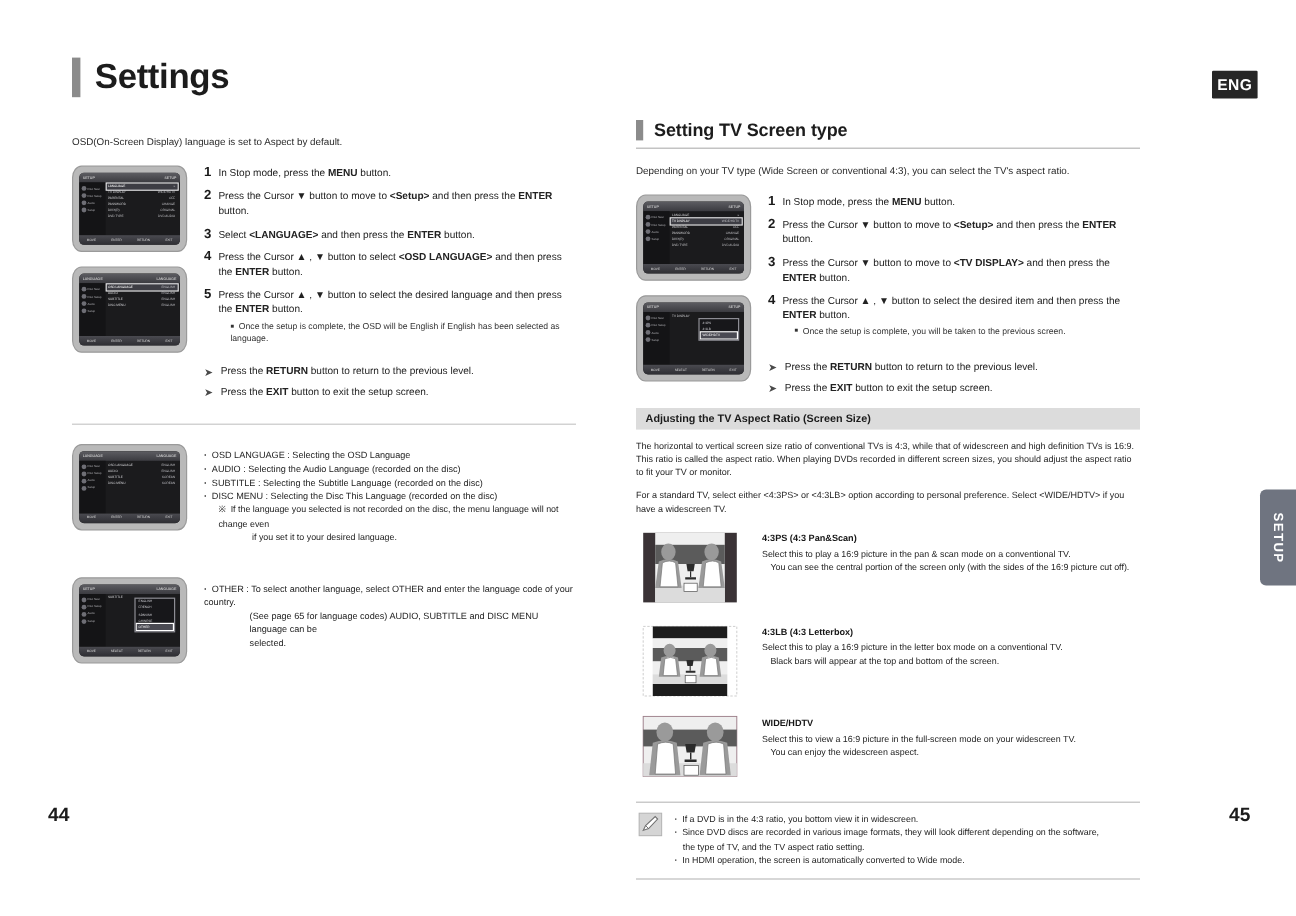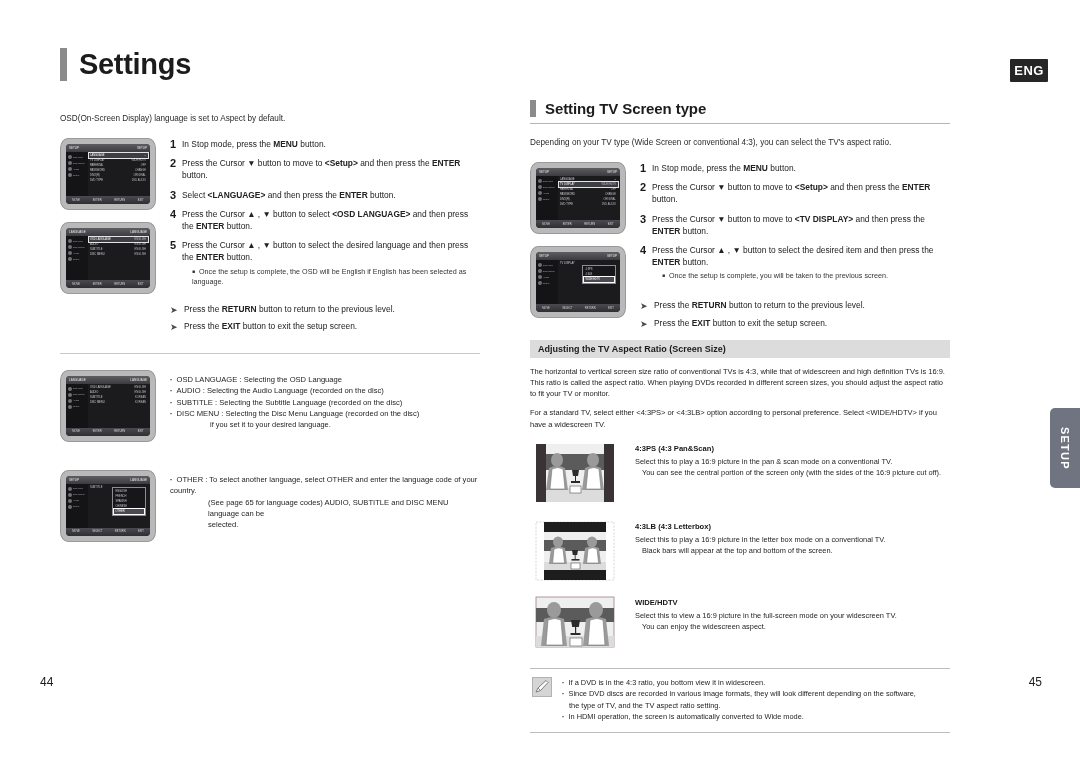--- a/index.html
+++ b/index.html
@@ -333,22 +333,22 @@
     color: #242424;
     line-height: 1.55;
   }
   .note-line.b::before { content: "\00B7"; margin-right: 4px; font-weight: bold; }
   .note-line.cont { padding-left: 7px; }
 
   
   .pagenum {
     position: absolute;
     bottom: 74px;
-    font-size: 12px;
-    font-weight: normal;
+    font-size: 16px;
+    font-weight: bold;
     color: #1c1c1c;
   }
   .pagenum.left  { left: 40px; }
   .pagenum.right { right: 38px; }
 </style>
 </head>
 <body>
 
 <div id="page">
 
@@ -579,21 +579,22 @@
               <span>RETURN</span>
               <span>EXIT</span>
             </div>
           </div>
         </div>
       </div>
       <div class="bl-txt">
         <div class="bl-line">OSD LANGUAGE : Selecting the OSD Language</div>
         <div class="bl-line">AUDIO : Selecting the Audio Language (recorded on the disc)</div>
         <div class="bl-line">SUBTITLE : Selecting the Subtitle Language (recorded on the disc)</div>
-        <div class="bl-line">DISC MENU : Selecting the Disc Menu Language (recorded on the disc)</div>
+        <div class="bl-line">DISC MENU : Selecting the Disc This Language (recorded on the disc)</div>
+        <div class="bl-sub">If the language you selected is not recorded on the disc, the menu language will not change even</div>
         <div class="bl-sub2">if you set it to your desired language.</div>
       </div>
     </div>
 
     <div class="bullet-block" style="margin-top:28px">
       <div class="bl-img">
         <div class="osd">
           <div class="osd-inner">
             <div class="osd-topbar">
               <span>SETUP</span>

